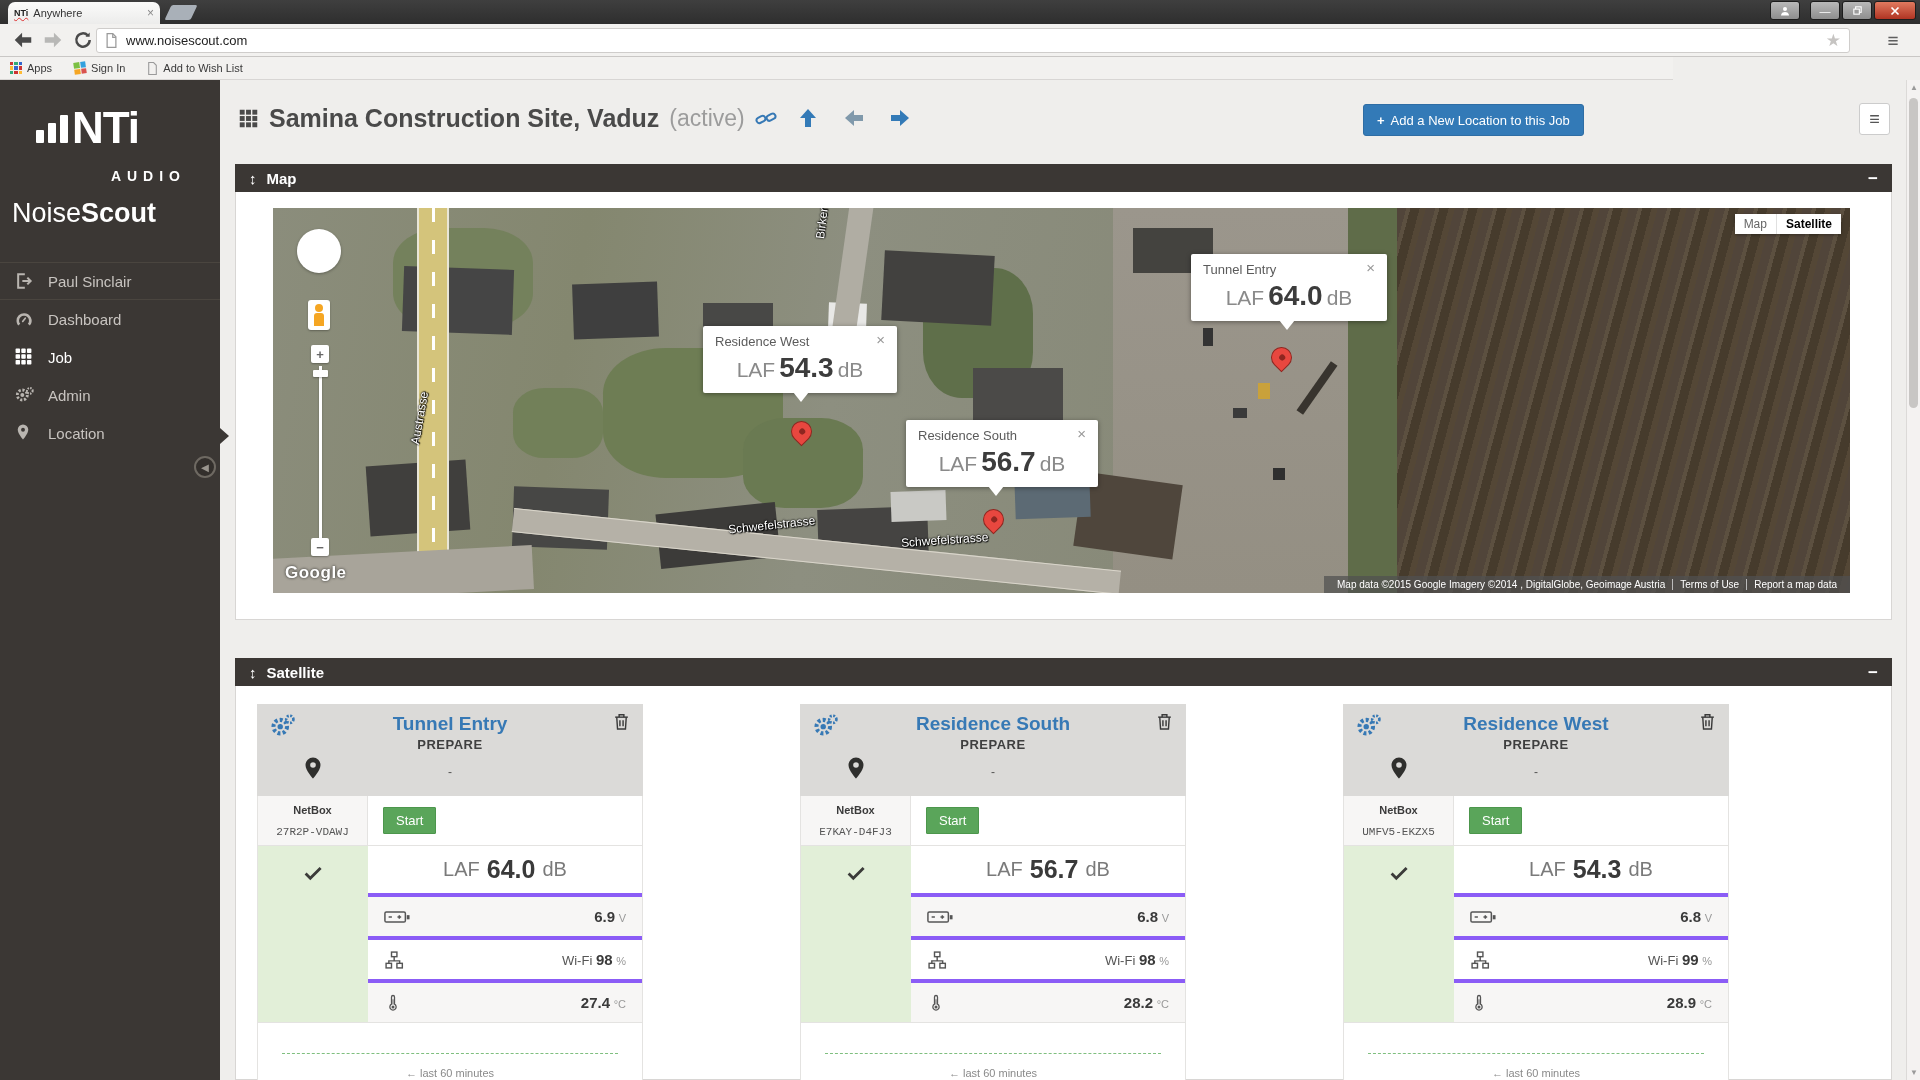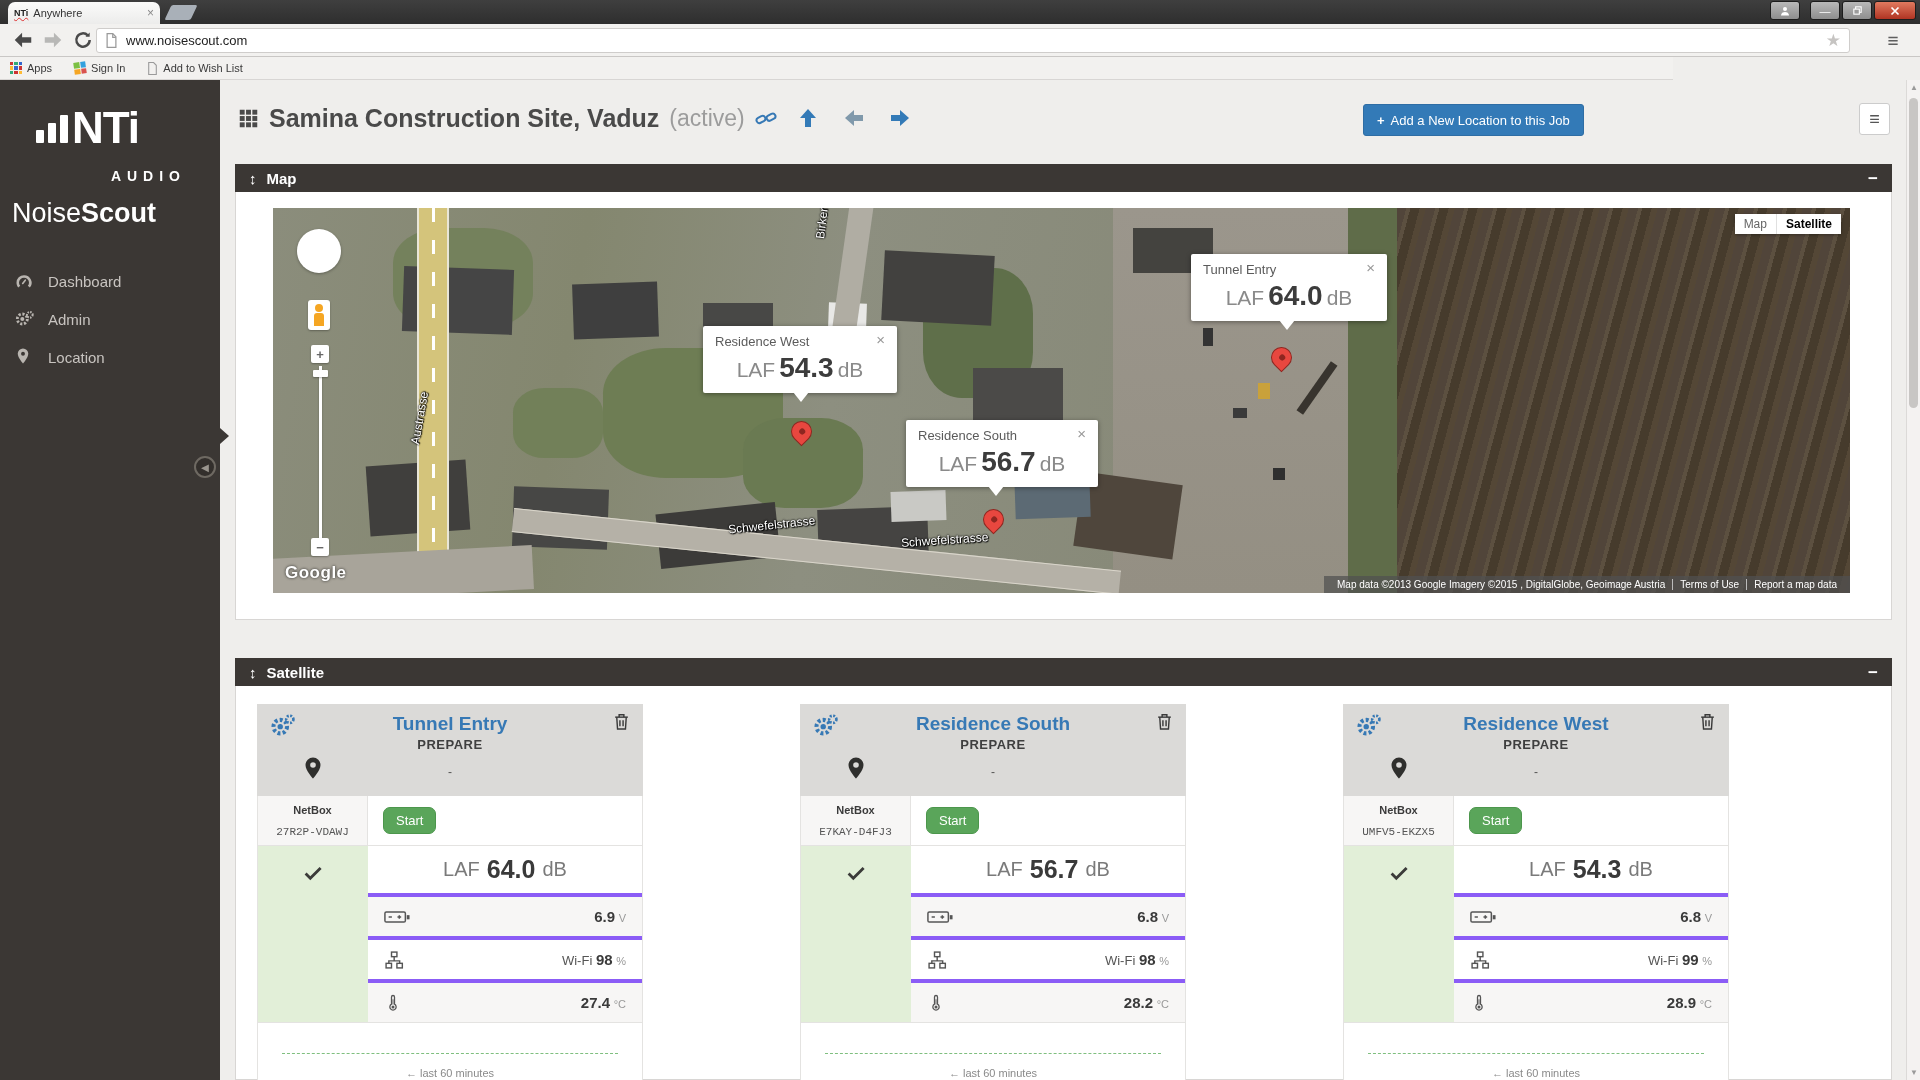--- a/index.html
+++ b/index.html
@@ -124,21 +124,21 @@
   .ch-trash { position:absolute; right:12px; top:8px; color:#3a3a3a; }
   .ch-title { text-align:center; padding-top:9px; font-size:19px; font-weight:bold; color:#3779b5; }
   .ch-state { text-align:center; font-size:13px; font-weight:bold; color:#3f3f3f; letter-spacing:.5px; margin-top:2px; }
   .ch-pin { position:absolute; left:44px; top:52px; color:#2f2f2d; }
   .ch-coords { text-align:center; margin-top:13px; font-size:12px; color:#555; }
   .card-netbox { height:50px; border:1px solid #e4e3e1; border-top:none; display:flex; background:#fff; }
   .nb-cell { width:110px; background:#f7f6f5; border-right:1px solid #e4e3e1; text-align:center; padding-top:8px; }
   .nb-type { font-size:11px; font-weight:bold; color:#3a3a3a; }
   .nb-id { font-size:11px; font-family:"Liberation Mono", monospace; color:#555; margin-top:10px; }
   .nb-right { flex:1; display:flex; align-items:center; padding-left:15px; }
-  .start-btn { background:#5aa55a; border:1px solid #4c964c; border-radius:7px; color:#fff; font-size:13px; padding:5px 12px; }
+  .start-btn { background:#5aa55a; border:1px solid #4c964c; border-radius:1px; color:#fff; font-size:13px; padding:5px 12px; }
   .card-metrics { display:flex; border:1px solid #e4e3e1; border-top:none; }
   .cm-status { width:110px; background:#e2efd8; display:flex; justify-content:center; padding-top:14px; }
   .cm-rows { flex:1; }
   .cm-laf { height:47px; display:flex; align-items:center; justify-content:center; gap:7px; background:#fff; }
   .cm-laf .lab { font-size:20px; font-weight:300; color:#7a7a7a; }
   .cm-laf b { font-size:25px; color:#3a3a3a; }
   .cm-row { height:43px; display:flex; align-items:center; padding:0 16px; border-top:4px solid #8b5cf6; }
   .cm-row.alt { background:#f7f6f5; }
   .cm-row .mic { color:#555; }
   .cm-row .val { margin-left:auto; font-size:13px; color:#555; }
@@ -251,28 +251,54 @@
       <i style="height:13px"></i>
         <i style="height:20px"></i>
         <i style="height:28px"></i>
     </span>
     <span class="logo-txt">NTi</span>
   </div>
   <div class="logo-sub">AUDIO</div>
   <div class="appname"><span>Noise</span><b>Scout</b></div>
 
   <div class="nav">
+    <div class="nav-item first">
+      <span class="nic">
+        <svg width="20" height="20" viewBox="0 0 24 24" fill="none" stroke="currentColor" stroke-width="2.4">
+            <path d="M13 4H5v16h8"></path>
+            <path d="M10 12h10"></path>
+            <path d="M16 8l4 4-4 4"></path>
+          </svg>
+      </span>
+      <span>Paul Sinclair</span>
+    </div>
     <div class="nav-item">
       <span class="nic">
         <svg width="20" height="20" viewBox="0 0 24 24" fill="currentColor">
             <path d="M12 5a9 9 0 0 0-9 9c0 2.2.8 4.2 2.1 5.8l2.4-2A6 6 0 0 1 6 14a6 6 0 1 1 12 0c0 1.4-.5 2.7-1.4 3.8l2.4 2A9 9 0 0 0 12 5z"></path>
             <rect x="11" y="9.5" width="2" height="7" rx="1" transform="rotate(38 12 13)"></rect>
           </svg>
       </span>
       <span>Dashboard</span>
+    </div>
+    <div class="nav-item active">
+      <span class="nic">
+        <svg width="19" height="19" viewBox="0 0 24 24" fill="currentColor">
+            <rect x="2" y="2" width="5.6" height="5.6" rx="1"></rect>
+            <rect x="9.2" y="2" width="5.6" height="5.6" rx="1"></rect>
+            <rect x="16.4" y="2" width="5.6" height="5.6" rx="1"></rect>
+            <rect x="2" y="9.2" width="5.6" height="5.6" rx="1"></rect>
+            <rect x="9.2" y="9.2" width="5.6" height="5.6" rx="1"></rect>
+            <rect x="16.4" y="9.2" width="5.6" height="5.6" rx="1"></rect>
+            <rect x="2" y="16.4" width="5.6" height="5.6" rx="1"></rect>
+            <rect x="9.2" y="16.4" width="5.6" height="5.6" rx="1"></rect>
+            <rect x="16.4" y="16.4" width="5.6" height="5.6" rx="1"></rect>
+          </svg>
+      </span>
+      <span>Job</span>
     </div>
     <div class="nav-item">
       <span class="nic">
         <svg width="20" height="20" viewBox="0 0 24 24">
             <circle cx="10" cy="12" r="6" fill="none" stroke="currentColor" stroke-width="3.4" stroke-dasharray="2.6 2"></circle>
             <circle cx="10" cy="12" r="2.4" fill="currentColor"></circle>
             <circle cx="19" cy="7" r="3.4" fill="none" stroke="currentColor" stroke-width="2.4" stroke-dasharray="1.8 1.4"></circle>
           </svg>
       </span>
       <span>Admin</span>
@@ -401,21 +427,21 @@
     <div class="pegman">
         <i></i>
         <b></b>
       </div>
     <div class="zoombtn" style="top:137px">+</div>
     <div class="zoomtrack"></div>
     <div class="zoomhandle"></div>
     <div class="zoombtn" style="top:330px">−</div>
     <div class="glogo">Google</div>
     <div class="attrib">
-      <span>Map data ©2013 Google Imagery ©2015 , DigitalGlobe, Geoimage Austria</span>
+      <span>Map data ©2015 Google Imagery ©2014 , DigitalGlobe, Geoimage Austria</span>
       <span class="sep">Terms of Use</span>
       <span class="sep">Report a map data</span>
     </div>
 
     <div class="pin" style="left:518px;top:213px"></div>
     <div class="pin" style="left:710px;top:301px"></div>
     <div class="pin" style="left:998px;top:139px"></div>
 
     <div class="tooltip" style="left:918px;top:46px;width:196px">
       <div class="tt-head">

